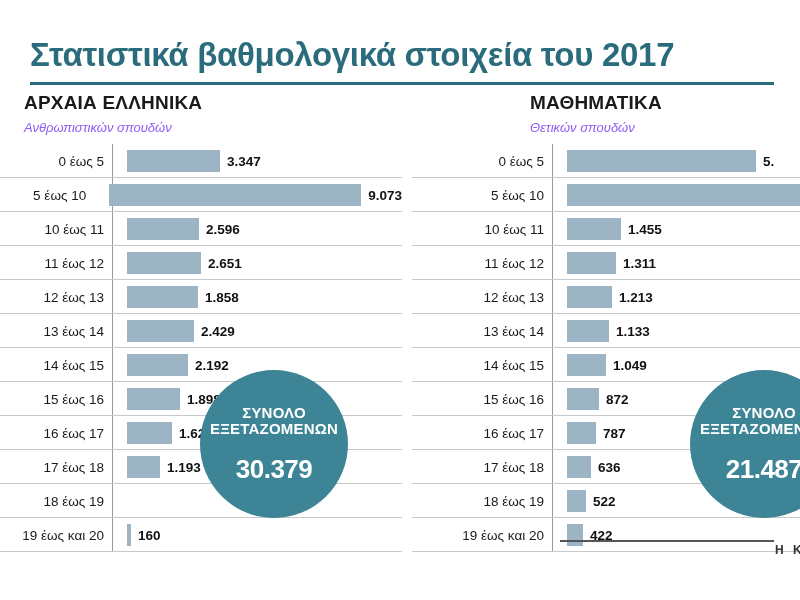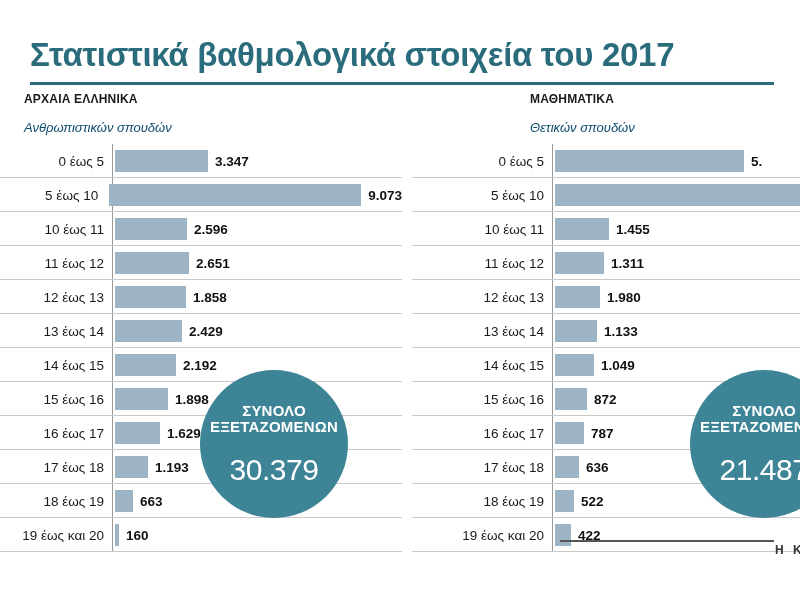--- a/index.html
+++ b/index.html
@@ -48,32 +48,32 @@
     position: absolute;
     top: 92px;
     height: 460px;
   }
   .panel-left  { left: -28px; width: 430px; }
   .panel-right { left: 412px; width: 430px; }
 
   .panel-title {
     position: absolute;
     top: 0;
-    font-size: 12px;
+    font-size: 19px;
     font-weight: bold;
     color: #1a1a1a;
     letter-spacing: 0.2px;
     white-space: nowrap;
   }
   .panel-sub {
     position: absolute;
     top: 28px;
     font-size: 13px;
     font-style: italic;
-    color: #0c4a6e;
+    color: #8b5cf6;
     white-space: nowrap;
   }
   .panel-left .panel-title  { left: 52px; }
   .panel-left .panel-sub    { left: 52px; }
   .panel-right .panel-title { left: 118px; }
   .panel-right .panel-sub   { left: 118px; font-style: italic; }
 
   
   .rows {
     position: absolute;
@@ -112,20 +112,21 @@
     background: #9a9a9a;
   }
   .panel-left .axis  { left: 140px; }
   .panel-right .axis { left: 140px; }
   .bar-wrap {
     position: relative;
     flex: 1;
     height: 34px;
     display: flex;
     align-items: center;
+    padding-left: 12px;
   }
   .bar {
     height: 22px;
     background: #9db4c4;
     margin-left: 3px;
   }
   .val {
     font-size: 13.5px;
     font-weight: bold;
     color: #111111;
@@ -148,22 +149,22 @@
     align-items: center;
     line-height: 1.1;
   }
   .total-l1, .total-l2 {
     font-size: 15px;
     font-weight: bold;
     letter-spacing: 0.2px;
     white-space: nowrap;
   }
   .total-num {
-    font-size: 30px;
-    font-weight: normal;
+    font-size: 26px;
+    font-weight: bold;
     margin-top: 17px;
     letter-spacing: -0.5px;
   }
   .total-left  { left: 200px; top: 370px; }
   .total-right { left: 690px; top: 370px; }
 
   
   .footer-rule {
     position: absolute;
     left: 560px;
@@ -271,24 +272,20 @@
         <div class="row">
           <div class="cat">17 έως 18</div>
           <div class="bar-wrap">
             <div class="bar" style="background: rgb(157, 180, 196); width: 33px;"></div>
             <div class="val">1.193</div>
           </div>
           <div class="row-sep"></div>
         </div>
         <div class="row">
           <div class="cat">18 έως 19</div>
-          <div class="bar-wrap">
-            <div class="bar" style="background: rgb(157, 180, 196); width: 18px;"></div>
-            <div class="val">663</div>
-          </div>
           <div class="row-sep"></div>
         </div>
         <div class="row">
           <div class="cat">19 έως και 20</div>
           <div class="bar-wrap">
             <div class="bar" style="background: rgb(157, 180, 196); width: 4px;"></div>
             <div class="val">160</div>
           </div>
           <div class="row-sep"></div>
         </div>
@@ -329,21 +326,21 @@
           <div class="bar-wrap">
             <div class="bar" style="background: rgb(157, 180, 196); width: 49px;"></div>
             <div class="val">1.311</div>
           </div>
           <div class="row-sep"></div>
         </div>
         <div class="row">
           <div class="cat">12 έως 13</div>
           <div class="bar-wrap">
             <div class="bar" style="background: rgb(157, 180, 196); width: 45px;"></div>
-            <div class="val">1.980</div>
+            <div class="val">1.213</div>
           </div>
           <div class="row-sep"></div>
         </div>
         <div class="row">
           <div class="cat">13 έως 14</div>
           <div class="bar-wrap">
             <div class="bar" style="background: rgb(157, 180, 196); width: 42px;"></div>
             <div class="val">1.133</div>
           </div>
           <div class="row-sep"></div>

